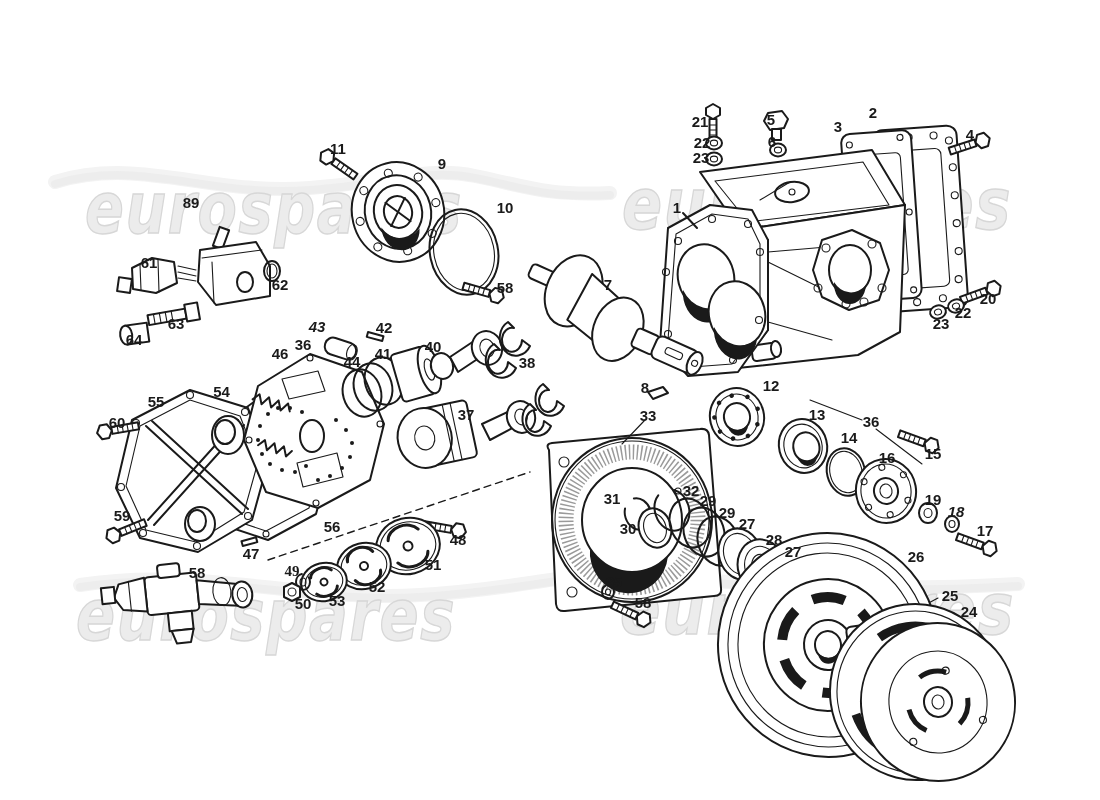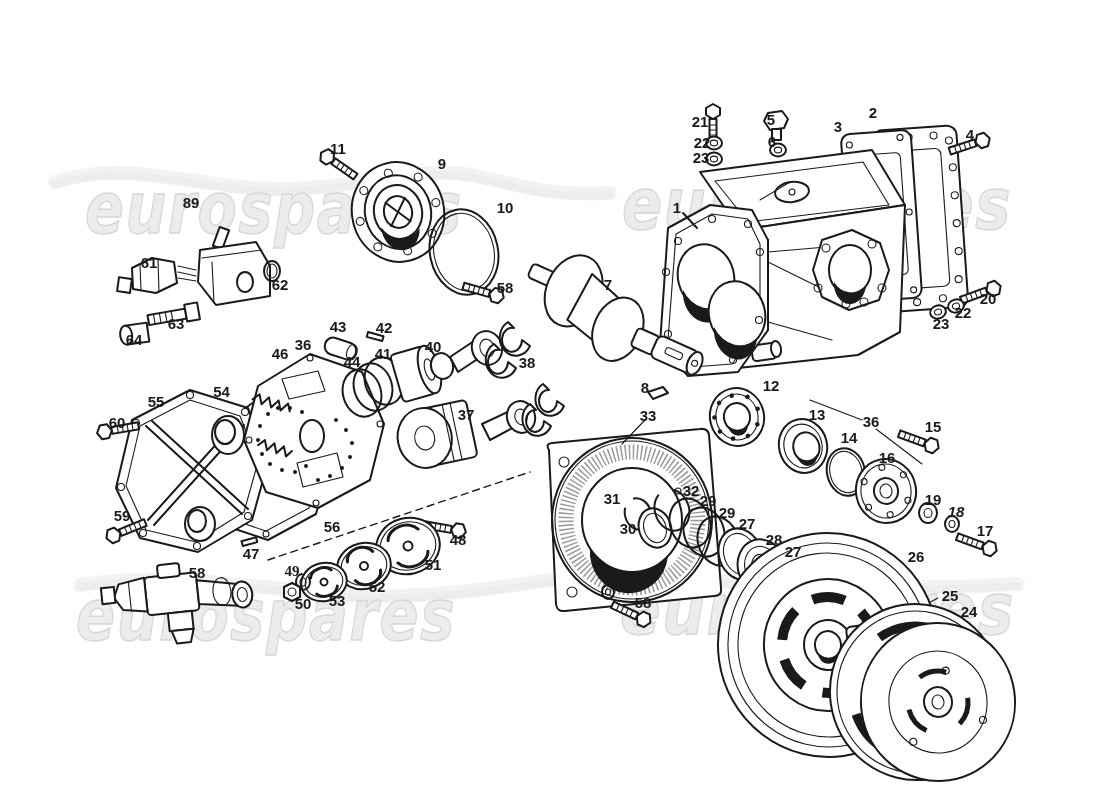--- a/index.html
+++ b/index.html
@@ -588,21 +588,21 @@
 <div>
       <div class="part-num" style="left: 338px; top: 148px;">11</div>
       <div class="part-num" style="left: 442px; top: 163px;">9</div>
       <div class="part-num" style="left: 191px; top: 202px;">89</div>
       <div class="part-num" style="left: 505px; top: 207px;">10</div>
       <div class="part-num" style="left: 149px; top: 262px;">61</div>
       <div class="part-num" style="left: 280px; top: 284px;">62</div>
       <div class="part-num" style="left: 176px; top: 323px;">63</div>
       <div class="part-num" style="left: 134px; top: 339px;">64</div>
       <div class="part-num" style="left: 505px; top: 287px;">58</div>
-      <div class="part-num" style="left: 338px; top: 326px;">43</div>
+      <div class="part-num" style="left: 317px; top: 326px; font-style: italic;">43</div>
       <div class="part-num" style="left: 384px; top: 327px;">42</div>
       <div class="part-num" style="left: 280px; top: 353px;">46</div>
       <div class="part-num" style="left: 303px; top: 344px;">36</div>
       <div class="part-num" style="left: 352px; top: 361px;">44</div>
       <div class="part-num" style="left: 383px; top: 353px;">41</div>
       <div class="part-num" style="left: 433px; top: 346px;">40</div>
       <div class="part-num" style="left: 527px; top: 362px;">38</div>
       <div class="part-num" style="left: 466px; top: 406px; margin-top: 8px;">37</div>
       <div class="part-num" style="left: 608px; top: 284px;">7</div>
       <div class="part-num" style="left: 645px; top: 387px;">8</div>
@@ -639,21 +639,21 @@
       <div class="part-num" style="left: 727px; top: 512px;">29</div>
       <div class="part-num" style="left: 747px; top: 523px;">27</div>
       <div class="part-num" style="left: 774px; top: 539px;">28</div>
       <div class="part-num" style="left: 793px; top: 551px;">27</div>
       <div class="part-num" style="left: 614px; top: 581px;">35</div>
       <div class="part-num" style="left: 643px; top: 602px;">58</div>
       <div class="part-num" style="left: 771px; top: 385px;">12</div>
       <div class="part-num" style="left: 817px; top: 414px;">13</div>
       <div class="part-num" style="left: 849px; top: 437px;">14</div>
       <div class="part-num" style="left: 871px; top: 421px;">36</div>
-      <div class="part-num" style="left: 933px; top: 426px;">15</div>
+      <div class="part-num" style="left: 933px; top: 453px;">15</div>
       <div class="part-num" style="left: 887px; top: 457px;">16</div>
       <div class="part-num" style="left: 933px; top: 499px;">19</div>
       <div class="part-num" style="left: 956px; top: 511px; font-style: italic;">18</div>
       <div class="part-num" style="left: 985px; top: 530px;">17</div>
       <div class="part-num" style="left: 916px; top: 556px;">26</div>
       <div class="part-num" style="left: 950px; top: 595px;">25</div>
       <div class="part-num" style="left: 969px; top: 611px;">24</div>
     </div>
 
 </div>

